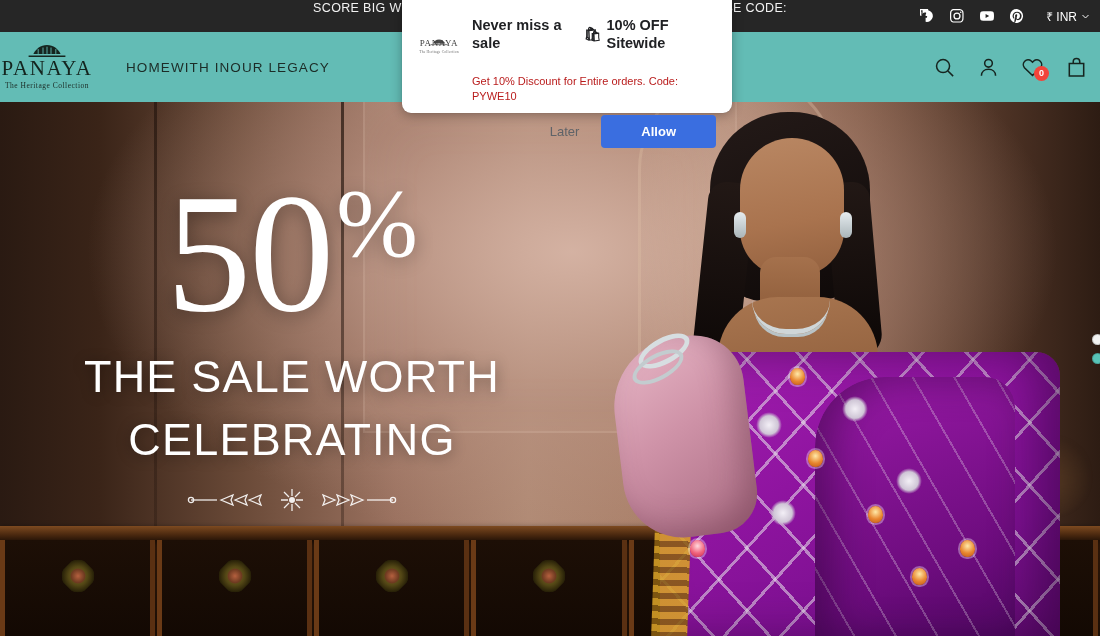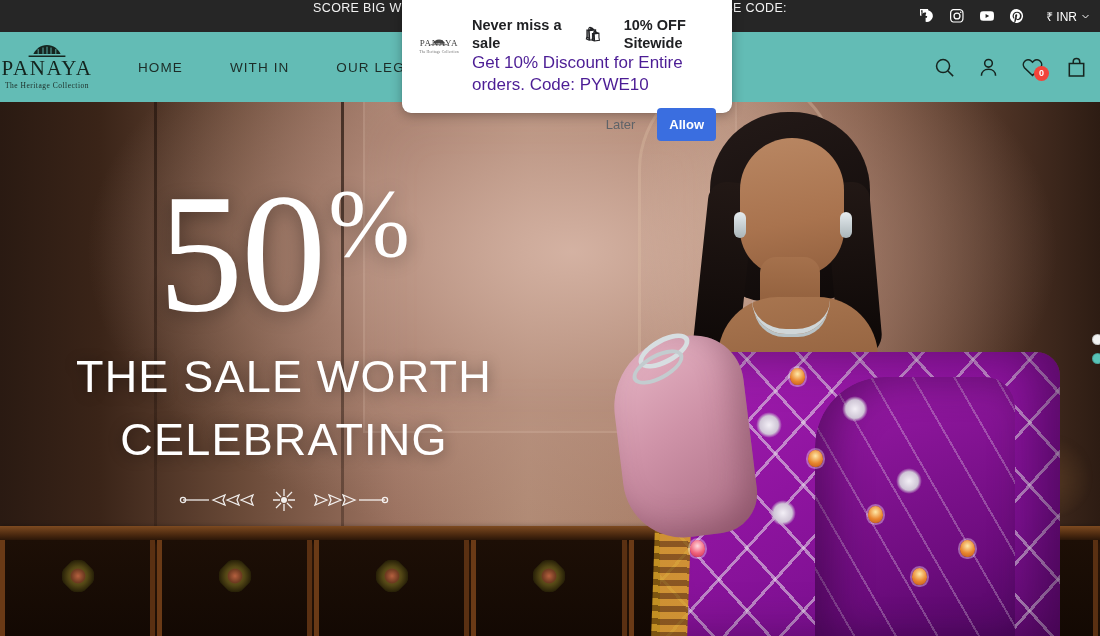--- a/index.html
+++ b/index.html
@@ -50,21 +50,21 @@
   .logo-crown { width:56px; height:15px; display:block; margin-bottom:-1px; }
   .logo-name {
     font-family:"Liberation Serif", serif;
     font-size:21px; letter-spacing:1.6px; color:#14251f; line-height:1;
     font-weight:400;
   }
   .logo-tag {
     font-family:"Liberation Serif", serif;
     font-size:7.5px; letter-spacing:.5px; color:#1b2b25; margin-top:2px;
   }
-  .nav { display:flex; align-items:flex-start; margin-left:36px; gap:47px; }
+  .nav { display:flex; align-items:flex-start; margin-left:24px; }
   .nav-item {
     font-size:13.5px; letter-spacing:1.1px; color:#1c2c27;
     cursor:pointer; font-weight:400; white-space:nowrap;
   }
   .header-actions {
     position:absolute; right:12px; top:0; height:70px;
     display:flex; align-items:center; gap:21px;
   }
   .hicon { width:23px; height:23px; position:relative; cursor:pointer; color:#16241f; }
   .hicon svg { display:block; width:23px; height:23px; }
@@ -245,21 +245,21 @@
     box-shadow:0 0 0 2px rgba(255,255,255,.35);
   }
   .motif.pink { background:radial-gradient(circle at 50% 35%,#ffd9dd 0%,#f0627c 55%,#c32f4c 100%); }
   .medallion {
     position:absolute; width:26px; height:26px; border-radius:50%;
     background:radial-gradient(circle,#f3eff6 0%, #cfc6d6 50%, rgba(190,180,200,0) 70%);
   }
 
   
   .hero-copy {
-    position:absolute; left:4px; top:0; width:560px; height:534px;
+    position:absolute; left:12px; top:0; width:560px; height:534px;
     display:flex; flex-direction:column; align-items:center;
     justify-content:flex-start; padding-top:82px;
   }
   .pct-row { display:flex; align-items:flex-start; }
   .pct-num {
     font-family:"Liberation Serif", serif;
     font-size:170px; line-height:.82; color:#ffffff; font-weight:400;
     letter-spacing:-2px;
     text-shadow:0 3px 18px rgba(0,0,0,.35);
   }
@@ -317,40 +317,40 @@
     font-family:"Liberation Serif", serif; font-size:9px;
     letter-spacing:.6px; color:#3b3b3b; line-height:1.1;
   }
   .nl-tag {
     font-family:"Liberation Serif", serif; font-size:3.6px;
     letter-spacing:.2px; color:#6a6a6a; margin-top:1px;
   }
   .notif-text { flex:1; padding-top:2px; }
   .notif-title {
     font-size:14.5px; font-weight:700; color:#202124; line-height:1.25;
-    display:flex; align-items:center; gap:22px; flex-wrap:nowrap;
+    display:flex; align-items:center; gap:5px; flex-wrap:nowrap;
   }
   .bag-emoji { font-size:14px; line-height:1; }
   .notif-sub {
-    margin-top:0; font-size:17px; color:#4c1d95; line-height:1.3;
+    margin-top:22px; font-size:11px; color:#b91c1c; line-height:1.3;
   }
   .notif-actions {
     display:flex; align-items:center; justify-content:flex-end;
     gap:10px; margin-top:12px;
   }
   .btn-later {
     background:none; border:none; cursor:pointer;
     font-family:"Liberation Sans", sans-serif;
     font-size:13px; color:#5f6368; padding:8px 12px; border-radius:4px;
   }
   .btn-allow {
     background:#3a6ee0; border:none; cursor:pointer;
     font-family:"Liberation Sans", sans-serif;
     font-size:13px; font-weight:700; color:#fff;
-    padding:9px 12px; border-radius:4px;
+    padding:9px 40px; border-radius:4px;
   }
 </style>
 </head>
 <body>
 
 <div class="page">
 
   <div class="announce">
     <div class="announce-text">SCORE BIG WITH 50% OFF! | WELCOME OFFER 10% HURRY!!! | USE CODE:</div>
     <div class="announce-right">

